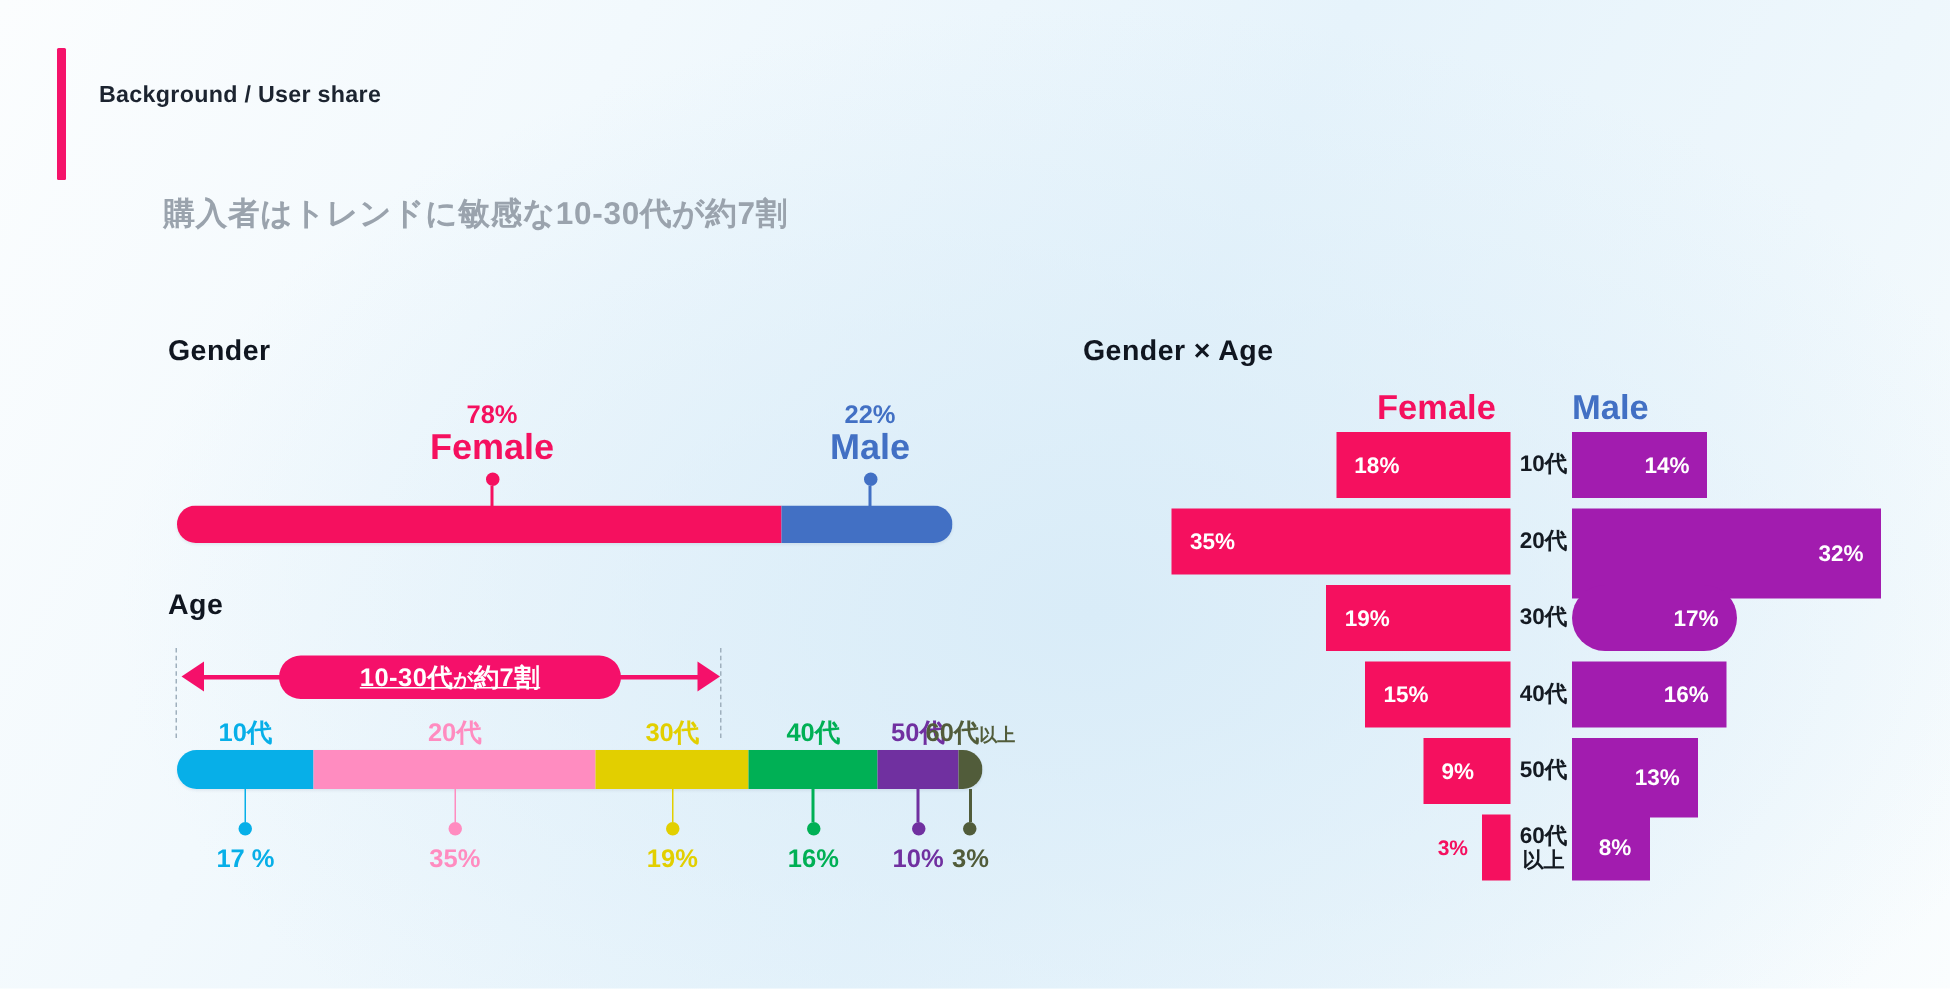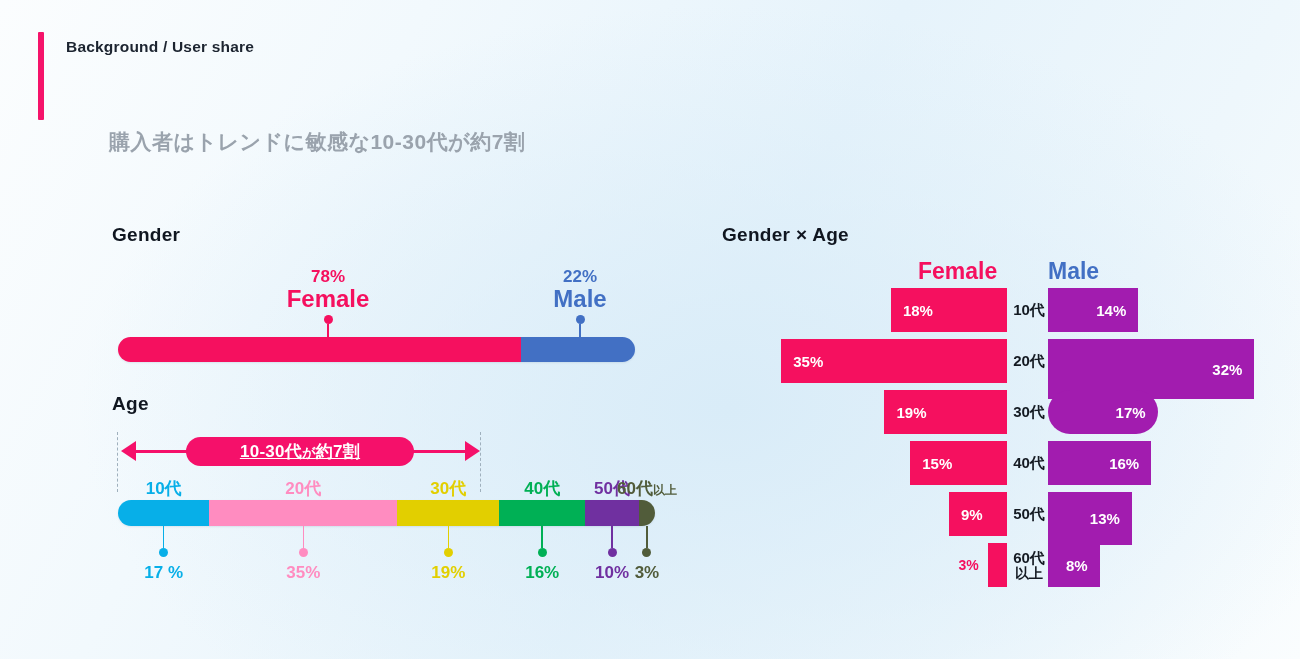--- a/index.html
+++ b/index.html
@@ -10,21 +10,21 @@
     background:
       radial-gradient(ellipse 900px 560px at 56% 62%, #d9ecf8 0%, rgba(217,236,248,0) 72%),
       linear-gradient(118deg, #fbfdfe 0%, #f2f9fd 26%, #e6f3fb 55%, #eef7fc 78%, #fafdfe 100%);
     position:relative;
   }
   .slide { position:relative; width:1300px; height:659px; }
 
   
   .accent-bar { position:absolute; left:38px; top:32px; width:6px; height:88px;
                 background:#f5136a; border-radius:1px; }
-  .eyebrow { position:absolute; left:66px; top:38px; font-size:15.5px; font-weight:600;
+  .eyebrow { position:absolute; left:66px; top:55px; font-size:15.5px; font-weight:600;
              color:#1c2430; letter-spacing:.2px; }
   .headline { position:absolute; left:64px; top:66px; font-size:40px; font-weight:800;
               color:#0b1018; letter-spacing:1px; line-height:1.12; }
   .subhead { position:absolute; left:65px; top:128px; font-size:21px; font-weight:700;
              color:#9aa3ad; letter-spacing:.5px;padding-left:44px; }
 
   
   .sec-title { position:absolute; font-size:19px; font-weight:800; color:#101620;
                letter-spacing:.3px; }
 

